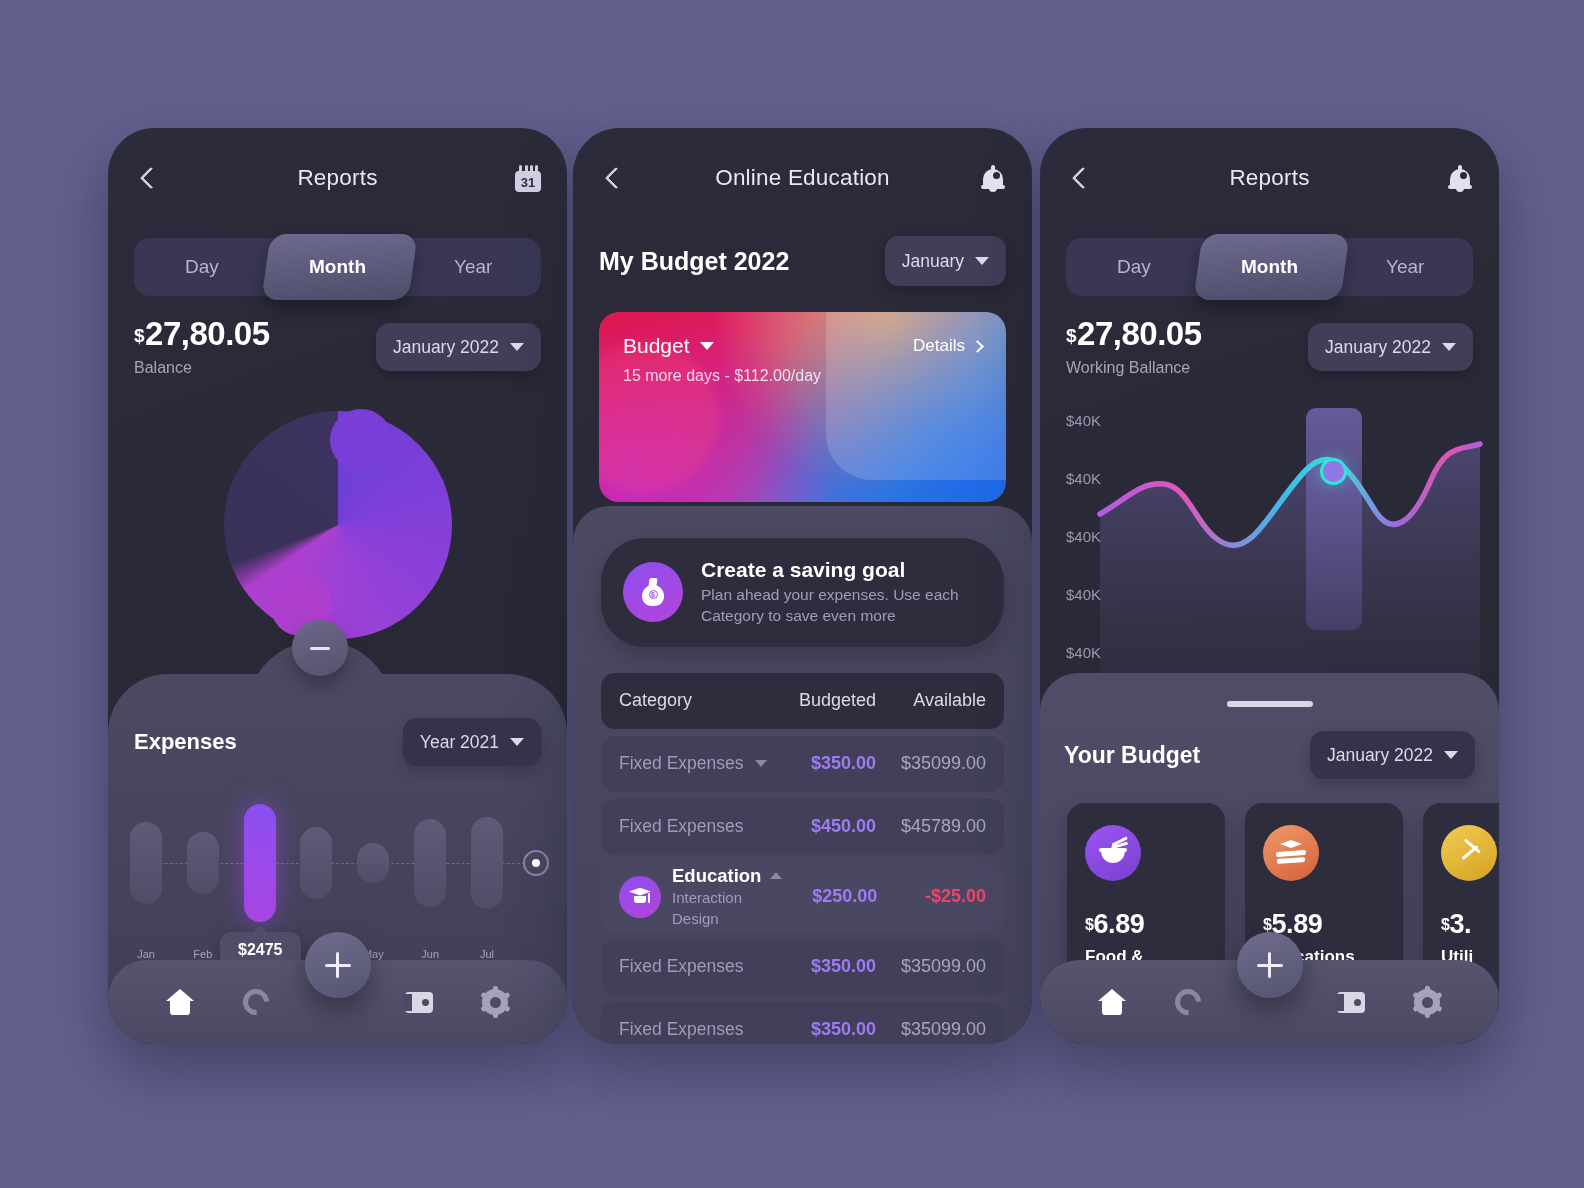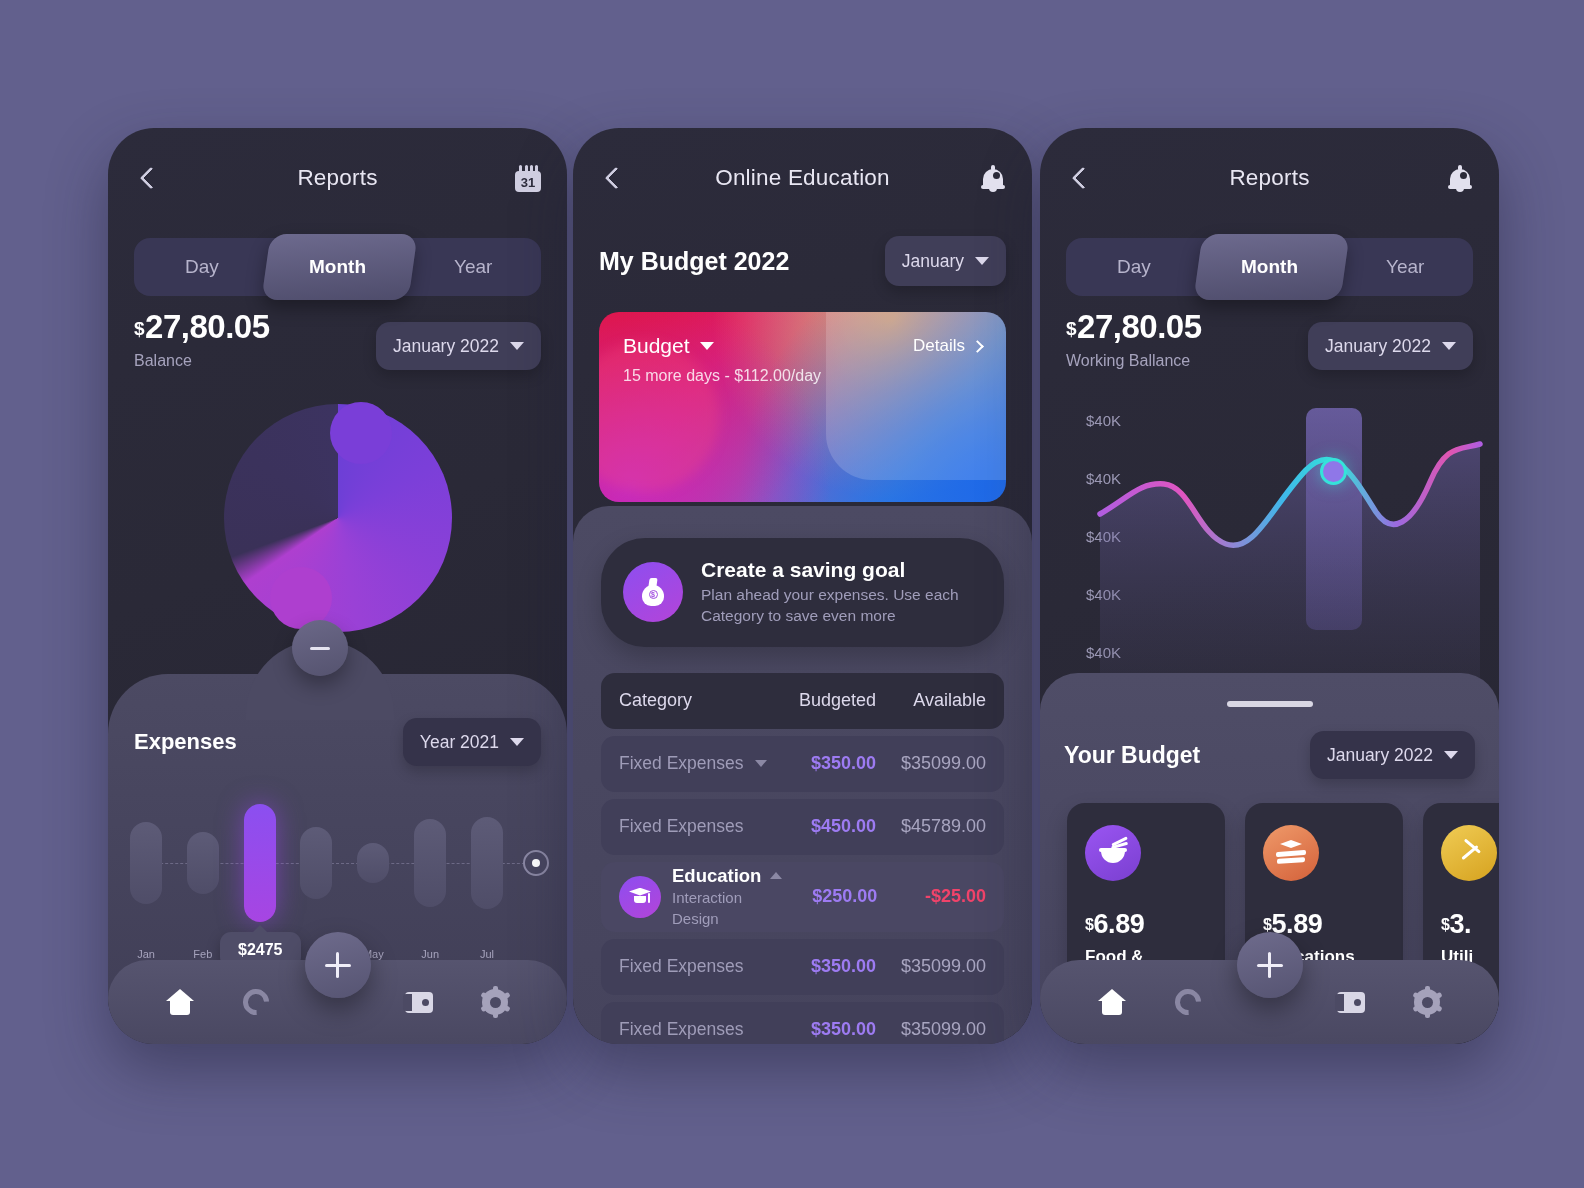--- a/index.html
+++ b/index.html
@@ -55,21 +55,21 @@
   .seg .thumb {
     position:absolute; left:32.4%; top:-4px; width:36%; height:66px;
     background:linear-gradient(175deg,#6d6a8e 0%,#4e4c6b 100%);
     border-radius:16px; z-index:1;
     box-shadow:0 8px 18px rgba(0,0,0,.32);
     transform:skewX(-8deg);
   }
   .seg .thumb::after{content:"";position:absolute;inset:0;border-radius:16px;}
 
   
-  .balrow { display:flex; align-items:flex-end; margin:14px 26px 0; }
+  .balrow { display:flex; align-items:center; margin:21px 26px 0; }
   .bal .amt { font-size:33px; font-weight:bold; color:#ffffff; letter-spacing:-.5px; line-height:1; }
   .bal .amt .cur { font-size:19px; vertical-align:3px; margin-right:1px; }
   .bal .lab { font-size:16px; color:#a6a3bd; margin-top:9px; }
   .drop {
     margin-left:auto; background:#403e58; border-radius:14px; padding:0 17px; height:48px;
     display:flex; align-items:center; gap:11px; color:#ddd9ec; font-size:17.5px; cursor:pointer;
     box-shadow:0 6px 14px rgba(0,0,0,.2);
   }
   .caret { width:0;height:0;border-left:7px solid transparent;border-right:7px solid transparent;border-top:8px solid currentColor; }
 
@@ -223,21 +223,21 @@
   .capicon { position:relative; width:22px; height:18px; }
   .capicon .top { position:absolute; left:0; top:0; width:22px; height:9px; background:#ffffff;
      clip-path:polygon(50% 0,100% 42%,50% 84%,0 42%); }
   .capicon .base { position:absolute; left:5px; top:8px; width:12px; height:7px; background:#ffffff; border-radius:0 0 3px 3px; }
   .capicon .tassel { position:absolute; right:1px; top:5px; width:2px; height:10px; background:#ffffff; border-radius:1px; }
   .edutx .t1 { font-size:18.5px; color:#ffffff; font-weight:bold; display:flex; align-items:center; gap:9px; }
   .edutx .t2 { font-size:15px; color:#a09dba; margin-top:2px; }
 
   
   .areawrap { position:absolute; left:0; right:0; top:258px; height:300px; }
-  .ylab { position:absolute; left:26px; font-size:15px; color:#9b98b4;margin-left:20px; }
+  .ylab { position:absolute; left:26px; font-size:15px; color:#9b98b4; }
   .hibar { position:absolute; width:56px; border-radius:10px;
      background:linear-gradient(180deg,rgba(150,130,235,.55),rgba(120,103,200,.28)); }
   .dayflag { position:absolute; background:#9b7bf5; border-radius:9px; padding:6px 14px; font-size:16px;
      font-weight:bold; color:#ffffff; }
   .dot { position:absolute; width:27px; height:27px; border-radius:50%; background:#8f77e8;
      border:3.5px solid #35e3da; box-shadow:0 0 16px rgba(53,227,218,.5); }
 
   .p3sheet { position:absolute; left:0; right:0; top:545px; bottom:0;
      background:linear-gradient(180deg,#4f4d67 0%,#46445e 100%); border-radius:38px 38px 46px 46px; }
   .grab { position:absolute; left:50%; transform:translateX(-50%); top:28px; width:86px; height:6px; background:#d9d7e4; border-radius:3px; }

